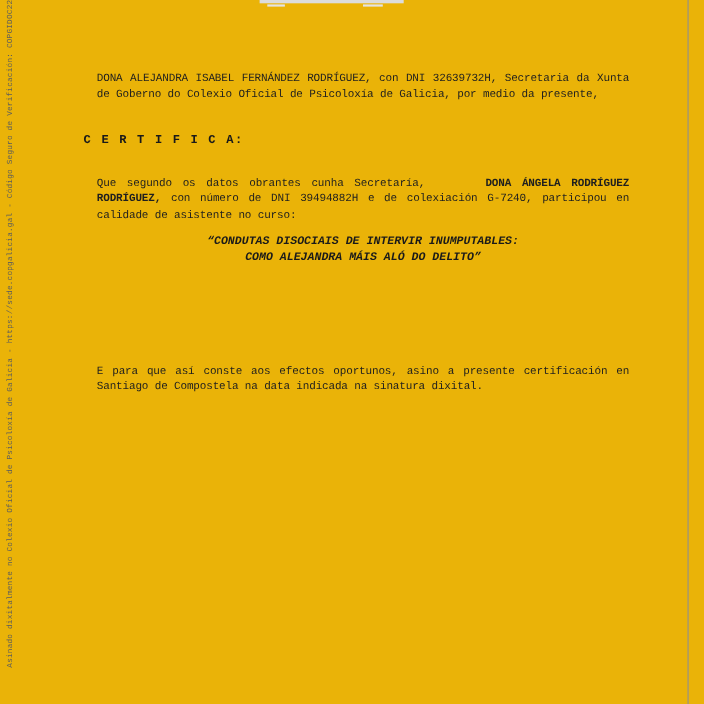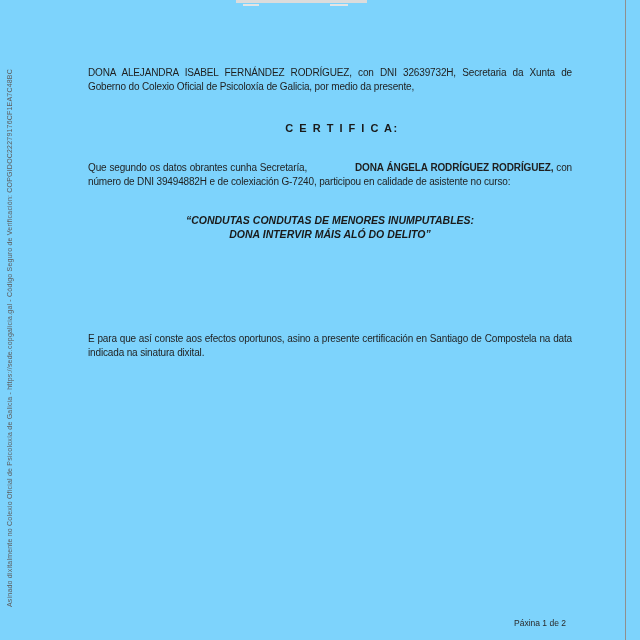--- a/index.html
+++ b/index.html
@@ -4,23 +4,23 @@
 <style>
   html, body {
     margin: 0;
     padding: 0;
     background: #ffffff;
   }
   .page {
     position: relative;
     width: 640px;
     height: 640px;
-    background: #7dd3fc;
+    background: #eab308;
     overflow: hidden;
-    font-family: Liberation Sans, sans-serif;
+    font-family: Liberation Mono, monospace;
     color: #1f1f1f;
   }
   
   .artifact { position: absolute; background: #dcdcdc; filter: blur(0.6px); }
   .artifact.bar { left: 236px; top: 0; width: 131px; height: 2.5px; }
   .artifact.dot { background: #e4e4e4; height: 2px; top: 4px; }
   .artifact.d1 { left: 243px; width: 16px; }
   .artifact.d2 { left: 330px; width: 18px; }
 
   
@@ -53,28 +53,28 @@
     margin: 0;
     font-size: 10px;
     line-height: 14.3px;
     letter-spacing: -0.15px;
     text-align: justify;
     color: #1f1f1f;
   }
   .p1 { top: 66px; }
   .certifica {
     position: absolute;
-    left: 100px;
+    left: 76px;
     width: 484px;
     top: 122px;
     margin: 0;
     font-size: 11px;
     font-weight: bold;
     letter-spacing: 1.5px;
-    text-align: center;
+    text-align: left;
     color: #1a1a1a;
   }
   .p2 { top: 161px; }
   .p2 .bold { font-weight: bold; padding-left: 45px; }
   .course {
     position: absolute;
     left: 88px;
     width: 484px;
     top: 213px;
     font-size: 10.5px;
@@ -109,22 +109,21 @@
 
   <div class="sidebar-text">Asinado dixitalmente no Colexio Oficial de Psicoloxía de Galicia - https://sede.copgalicia.gal - Código Seguro de Verificación: COPGIDOC22279176CF1EA7C48BC</div>
 
   <p class="para p1">DONA ALEJANDRA ISABEL FERNÁNDEZ RODRÍGUEZ, con DNI 32639732H, Secretaria da Xunta de Goberno do Colexio Oficial de Psicoloxía de Galicia, por medio da presente,</p>
 
   <h1 class="certifica">C E R T I F I C A:</h1>
 
   <p class="para p2"><span>Que segundo os datos obrantes cunha Secretaría, </span><span class="bold">DONA ÁNGELA RODRÍGUEZ RODRÍGUEZ,</span><span> con número de DNI 39494882H e de colexiación G-7240, participou en calidade de asistente no curso:</span></p>
 
   <div class="course">
-    <div>“CONDUTAS CONDUTAS DE MENORES INUMPUTABLES:</div>
-    <div>DONA INTERVIR MÁIS ALÓ DO DELITO”</div>
+    <div>“CONDUTAS DISOCIAIS DE INTERVIR INUMPUTABLES:</div>
+    <div>COMO ALEJANDRA MÁIS ALÓ DO DELITO”</div>
   </div>
 
 
   <p class="para p4">E para que así conste aos efectos oportunos, asino a presente certificación en Santiago de Compostela na data indicada na sinatura dixital.</p>
 
-  <div class="footer">Páxina 1 de 2</div>
 
 </div>
 
 </body></html>

